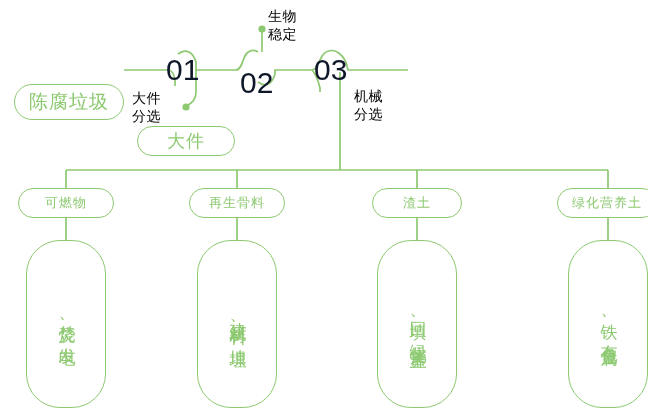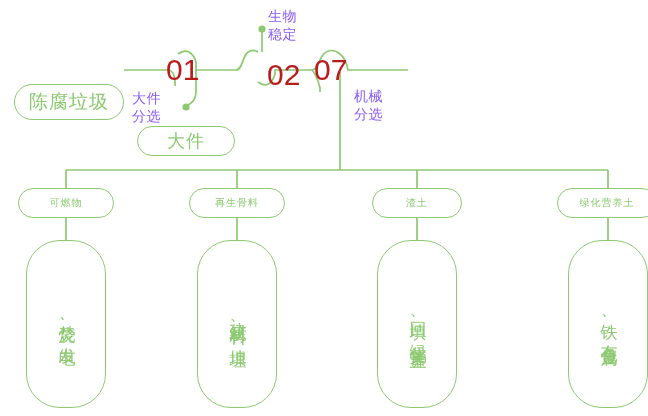--- a/index.html
+++ b/index.html
@@ -15,21 +15,21 @@
     box-sizing:border-box;
     border:1.6px solid #8dc971;
     border-radius:999px;
     color:#8dc971;
     background:#fff;
     white-space:nowrap;
     letter-spacing:1px;
   }
   .pill.big{font-size:19px;margin-top:32px;}
   .pill.mid{font-size:18px;}
-  .pill.small{font-size:10px;font-family:Liberation Serif, serif;}
+  .pill.small{font-size:13px;font-family:Liberation Serif, serif;}
 
   
   .vbox{
     position:absolute;
     box-sizing:border-box;
     border:1.6px solid #8dc971;
     border-radius:34px;
     background:#fff;
     display:flex;align-items:center;justify-content:center;
   }
@@ -40,31 +40,31 @@
     font-size:17px;
     line-height:1.35;
     letter-spacing:2px;
     white-space:nowrap;
     max-height:150px;
   }
 
   
   .stnum{
     position:absolute;
-    color:#b91c1c;
+    color:#0f172a;
     font-size:30px;
     font-weight:300;
     letter-spacing:0px;
     line-height:1;
   }
 
   
   .note{
     position:absolute;
-    color:#8b5cf6;
+    color:#000000;
     font-size:14px;
     line-height:1.25;
     letter-spacing:0.5px;
     white-space:pre-line;
     text-align:left;
   }
 </style>
 </head>
 <body>
 
@@ -109,22 +109,22 @@
 
     <circle cx="186" cy="107" r="3.6" fill="#8dc971"></circle>
     <circle cx="262" cy="29" r="3.6" fill="#8dc971"></circle>
   </svg>
 
   <div class="pill big" style="left:14px;top:52px;width:110px;height:36px;">
     <span>陈腐垃圾</span>
   </div>
 
   <div class="stnum" style="left:166px;top:55px;">01</div>
-  <div class="stnum" style="left:240px;top:60px;margin-left:27px;">02</div>
-  <div class="stnum" style="left:314px;top:55px;">07</div>
+  <div class="stnum" style="left:240px;top:68px;">02</div>
+  <div class="stnum" style="left:314px;top:55px;">03</div>
 
   <div class="note" style="left:132px;top:90px;">大件
 分选</div>
   <div class="note" style="left:268px;top:8px;">生物
 稳定</div>
   <div class="note" style="left:354px;top:88px;font-family:Liberation Serif, serif;">机械
 分选</div>
 
   <div class="pill mid" style="left:137px;top:126px;width:98px;height:30px;">
     <span>大件</span>

